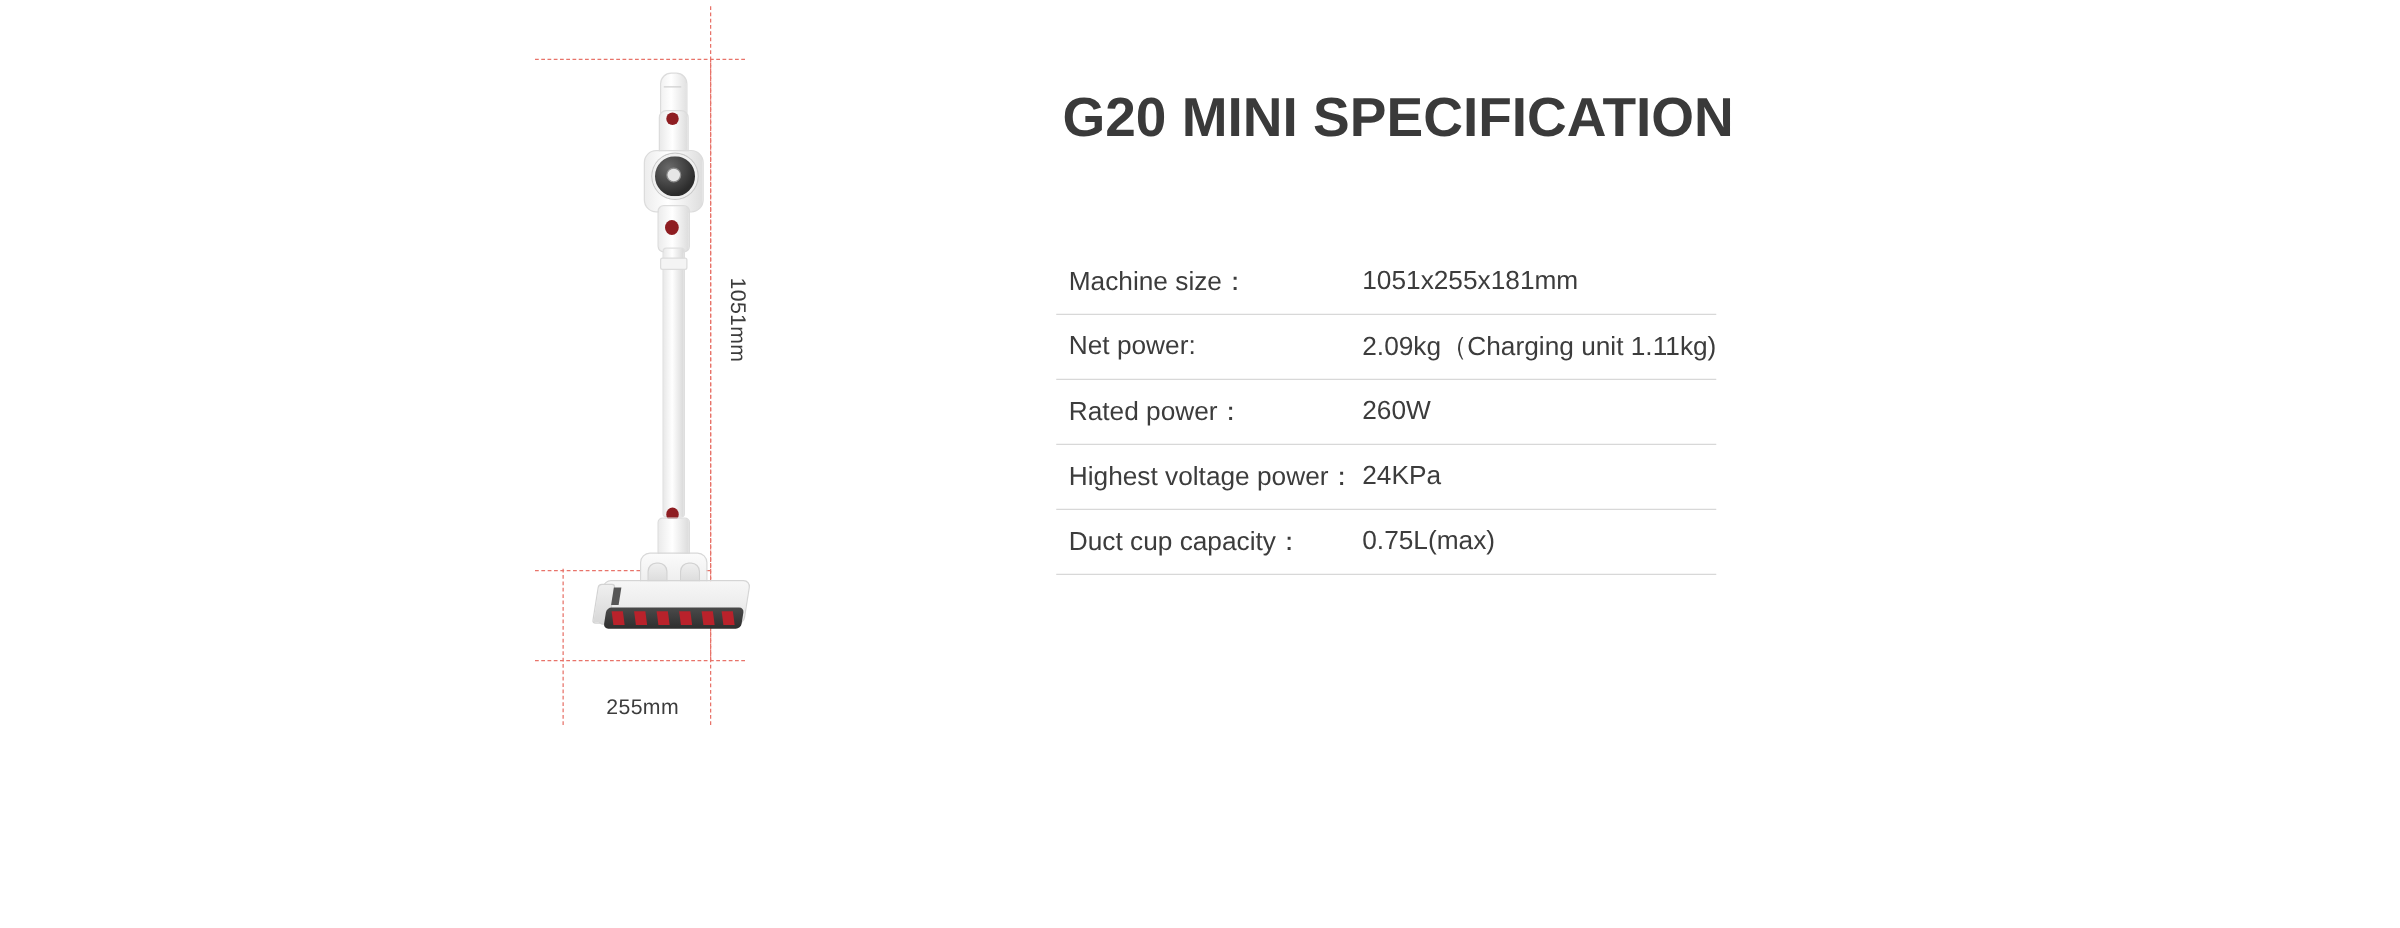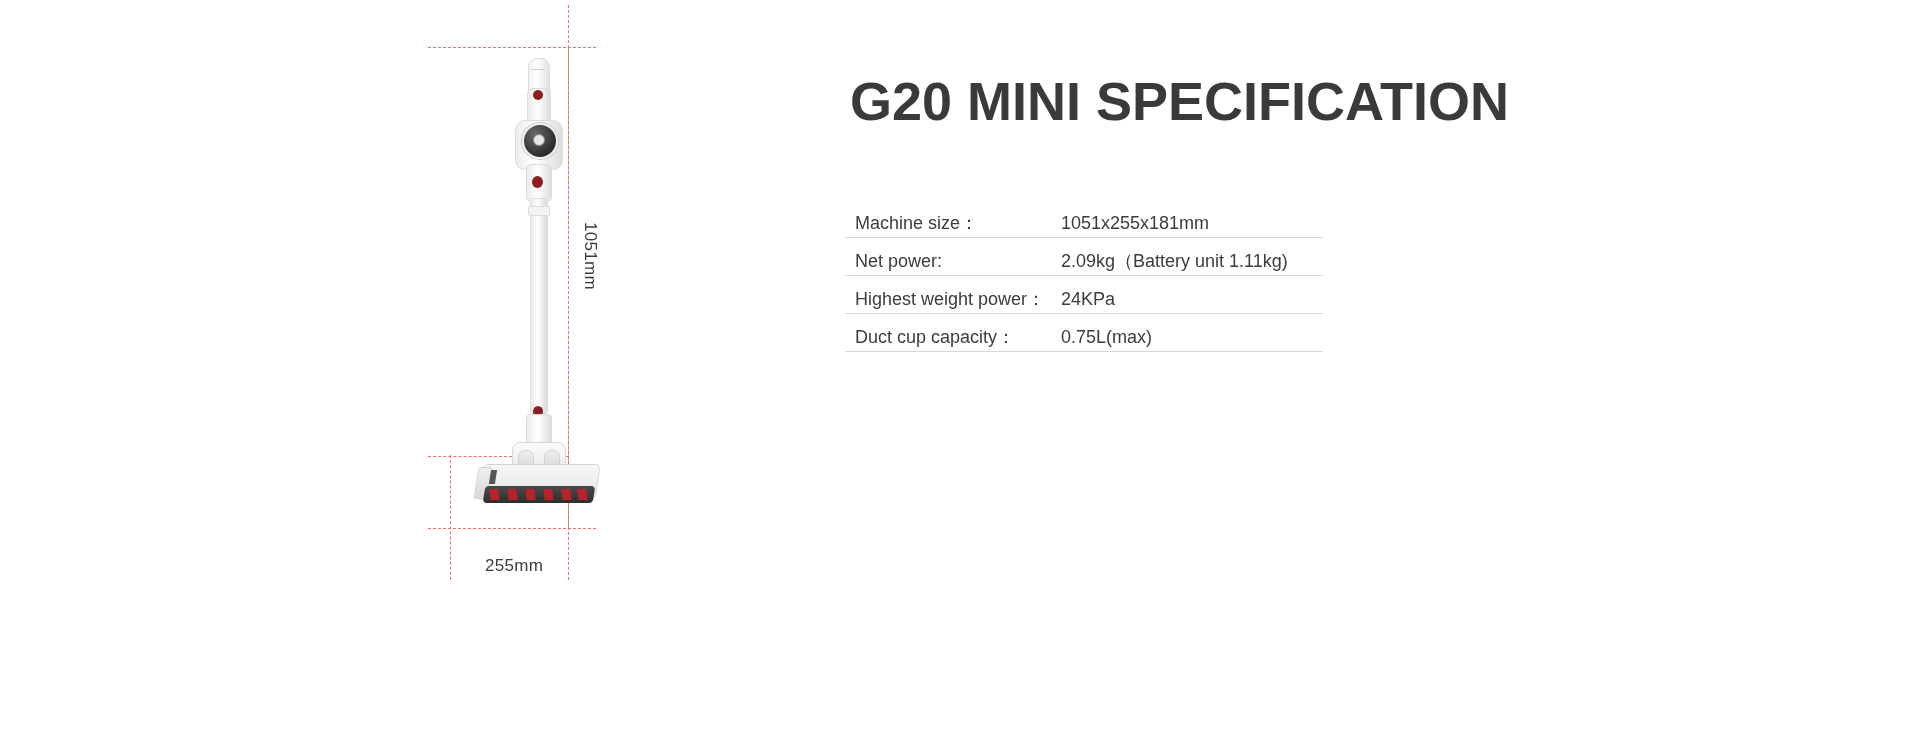--- a/index.html
+++ b/index.html
@@ -279,39 +279,39 @@
     position: absolute;
     left: 845px;
     top: 0;
     width: 700px;
     height: 742px;
   }
   .spec-title {
     position: absolute;
     left: 5px;
     top: 70px;
-    font-size: 54px;
+    font-size: 44px;
     font-weight: bold;
     color: #3a3a3a;
     letter-spacing: 0px;
     white-space: nowrap;
   }
   .spec-table {
     position: absolute;
     left: 0px;
     top: 200px;
     width: 478px;
     border-collapse: collapse;
   }
   .spec-table tr {
     border-bottom: 1px solid #d8d8d8;
   }
   .spec-table td {
-    padding: 11px 0 2px 10px;
-    font-size: 18px;
+    padding: 11px 0 12px 10px;
+    font-size: 21px;
     color: #3c3c3c;
     vertical-align: middle;
     white-space: nowrap;
   }
   .spec-table td.label {
     width: 200px;
   }
   .spec-table td.value {
     padding-left: 6px;
   }
@@ -368,24 +368,28 @@
     <div class="spec-title">G20 MINI  SPECIFICATION</div>
 
     <table class="spec-table">
       <tbody>
         <tr>
           <td class="label">Machine size：</td>
           <td class="value">1051x255x181mm</td>
         </tr>
         <tr>
           <td class="label">Net power:</td>
-          <td class="value">2.09kg（Battery unit 1.11kg)</td>
-        </tr>
-        <tr>
-          <td class="label">Highest weight power：</td>
+          <td class="value">2.09kg（Charging unit 1.11kg)</td>
+        </tr>
+        <tr>
+          <td class="label">Rated power：</td>
+          <td class="value">260W</td>
+        </tr>
+        <tr>
+          <td class="label">Highest voltage power：</td>
           <td class="value">24KPa</td>
         </tr>
         <tr>
           <td class="label">Duct cup capacity：</td>
           <td class="value">0.75L(max)</td>
         </tr>
       </tbody>
     </table>
   </div>
 

